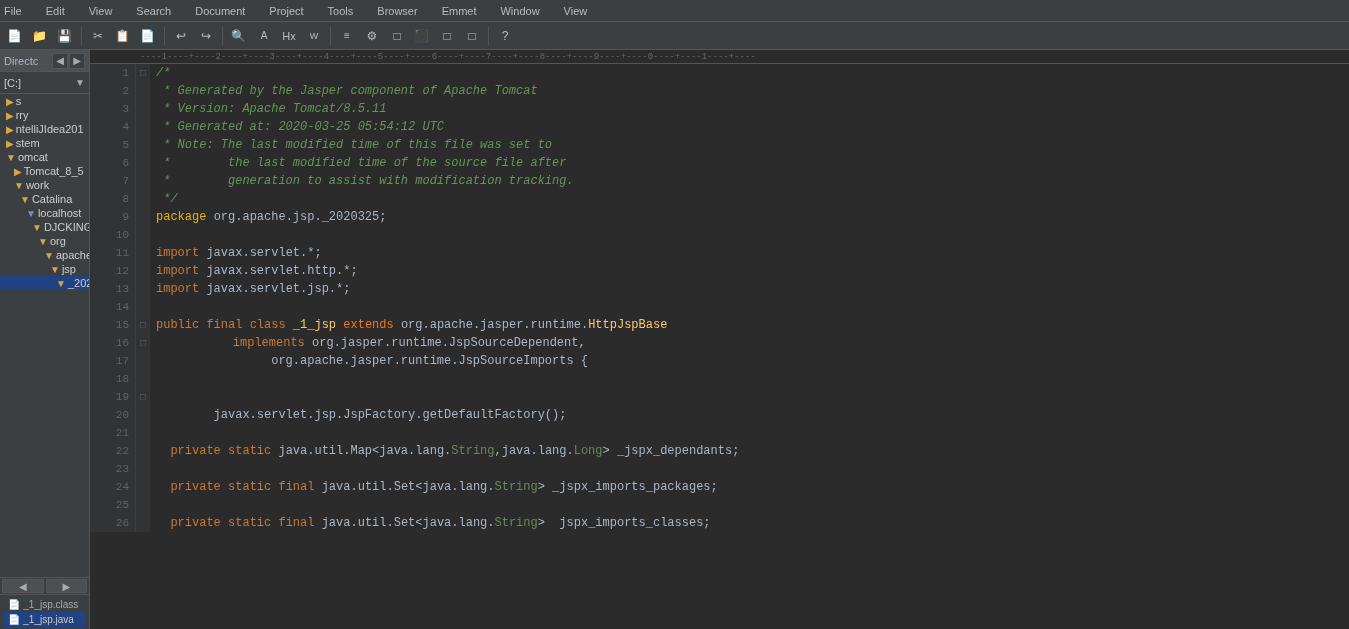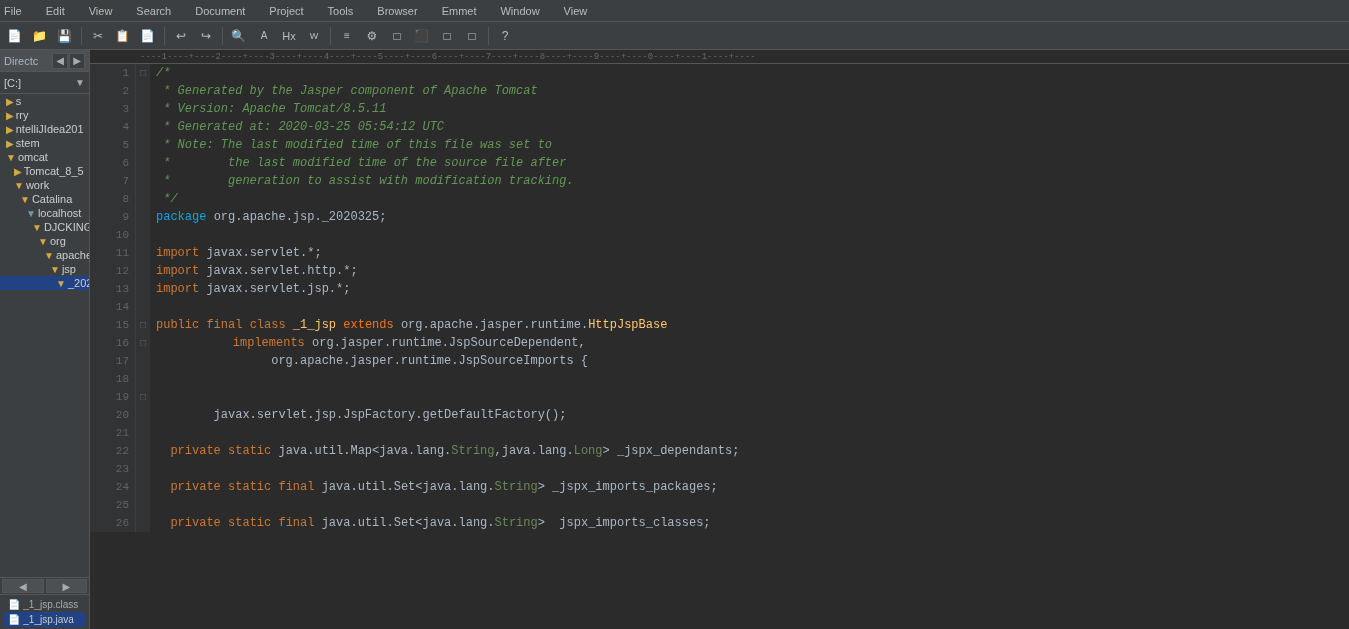--- a/index.html
+++ b/index.html
@@ -192,21 +192,21 @@
       padding-right: 4px;
       white-space: pre;
       font-size: 12px;
       font-family: 'Courier New', Courier, monospace;
       line-height: 18px;
       color: #a9b7c6;
     }
 
     
     .kw-comment { color: #629755; font-style: italic; }
-    .kw-package { color: #0ea5e9; }
+    .kw-package { color: #eab308; }
     .kw-import { color: #cc7832; }
     .kw-public { color: #cc7832; }
     .kw-private { color: #cc7832; }
     .kw-final { color: #cc7832; }
     .kw-static { color: #cc7832; }
     .kw-class { color: #cc7832; }
     .kw-extends { color: #f97316; }
     .kw-implements { color: #cc7832; margin-left: 48px; }
     .class-name { color: #ffc66d; }
     .string-type { color: #6a8759; }

